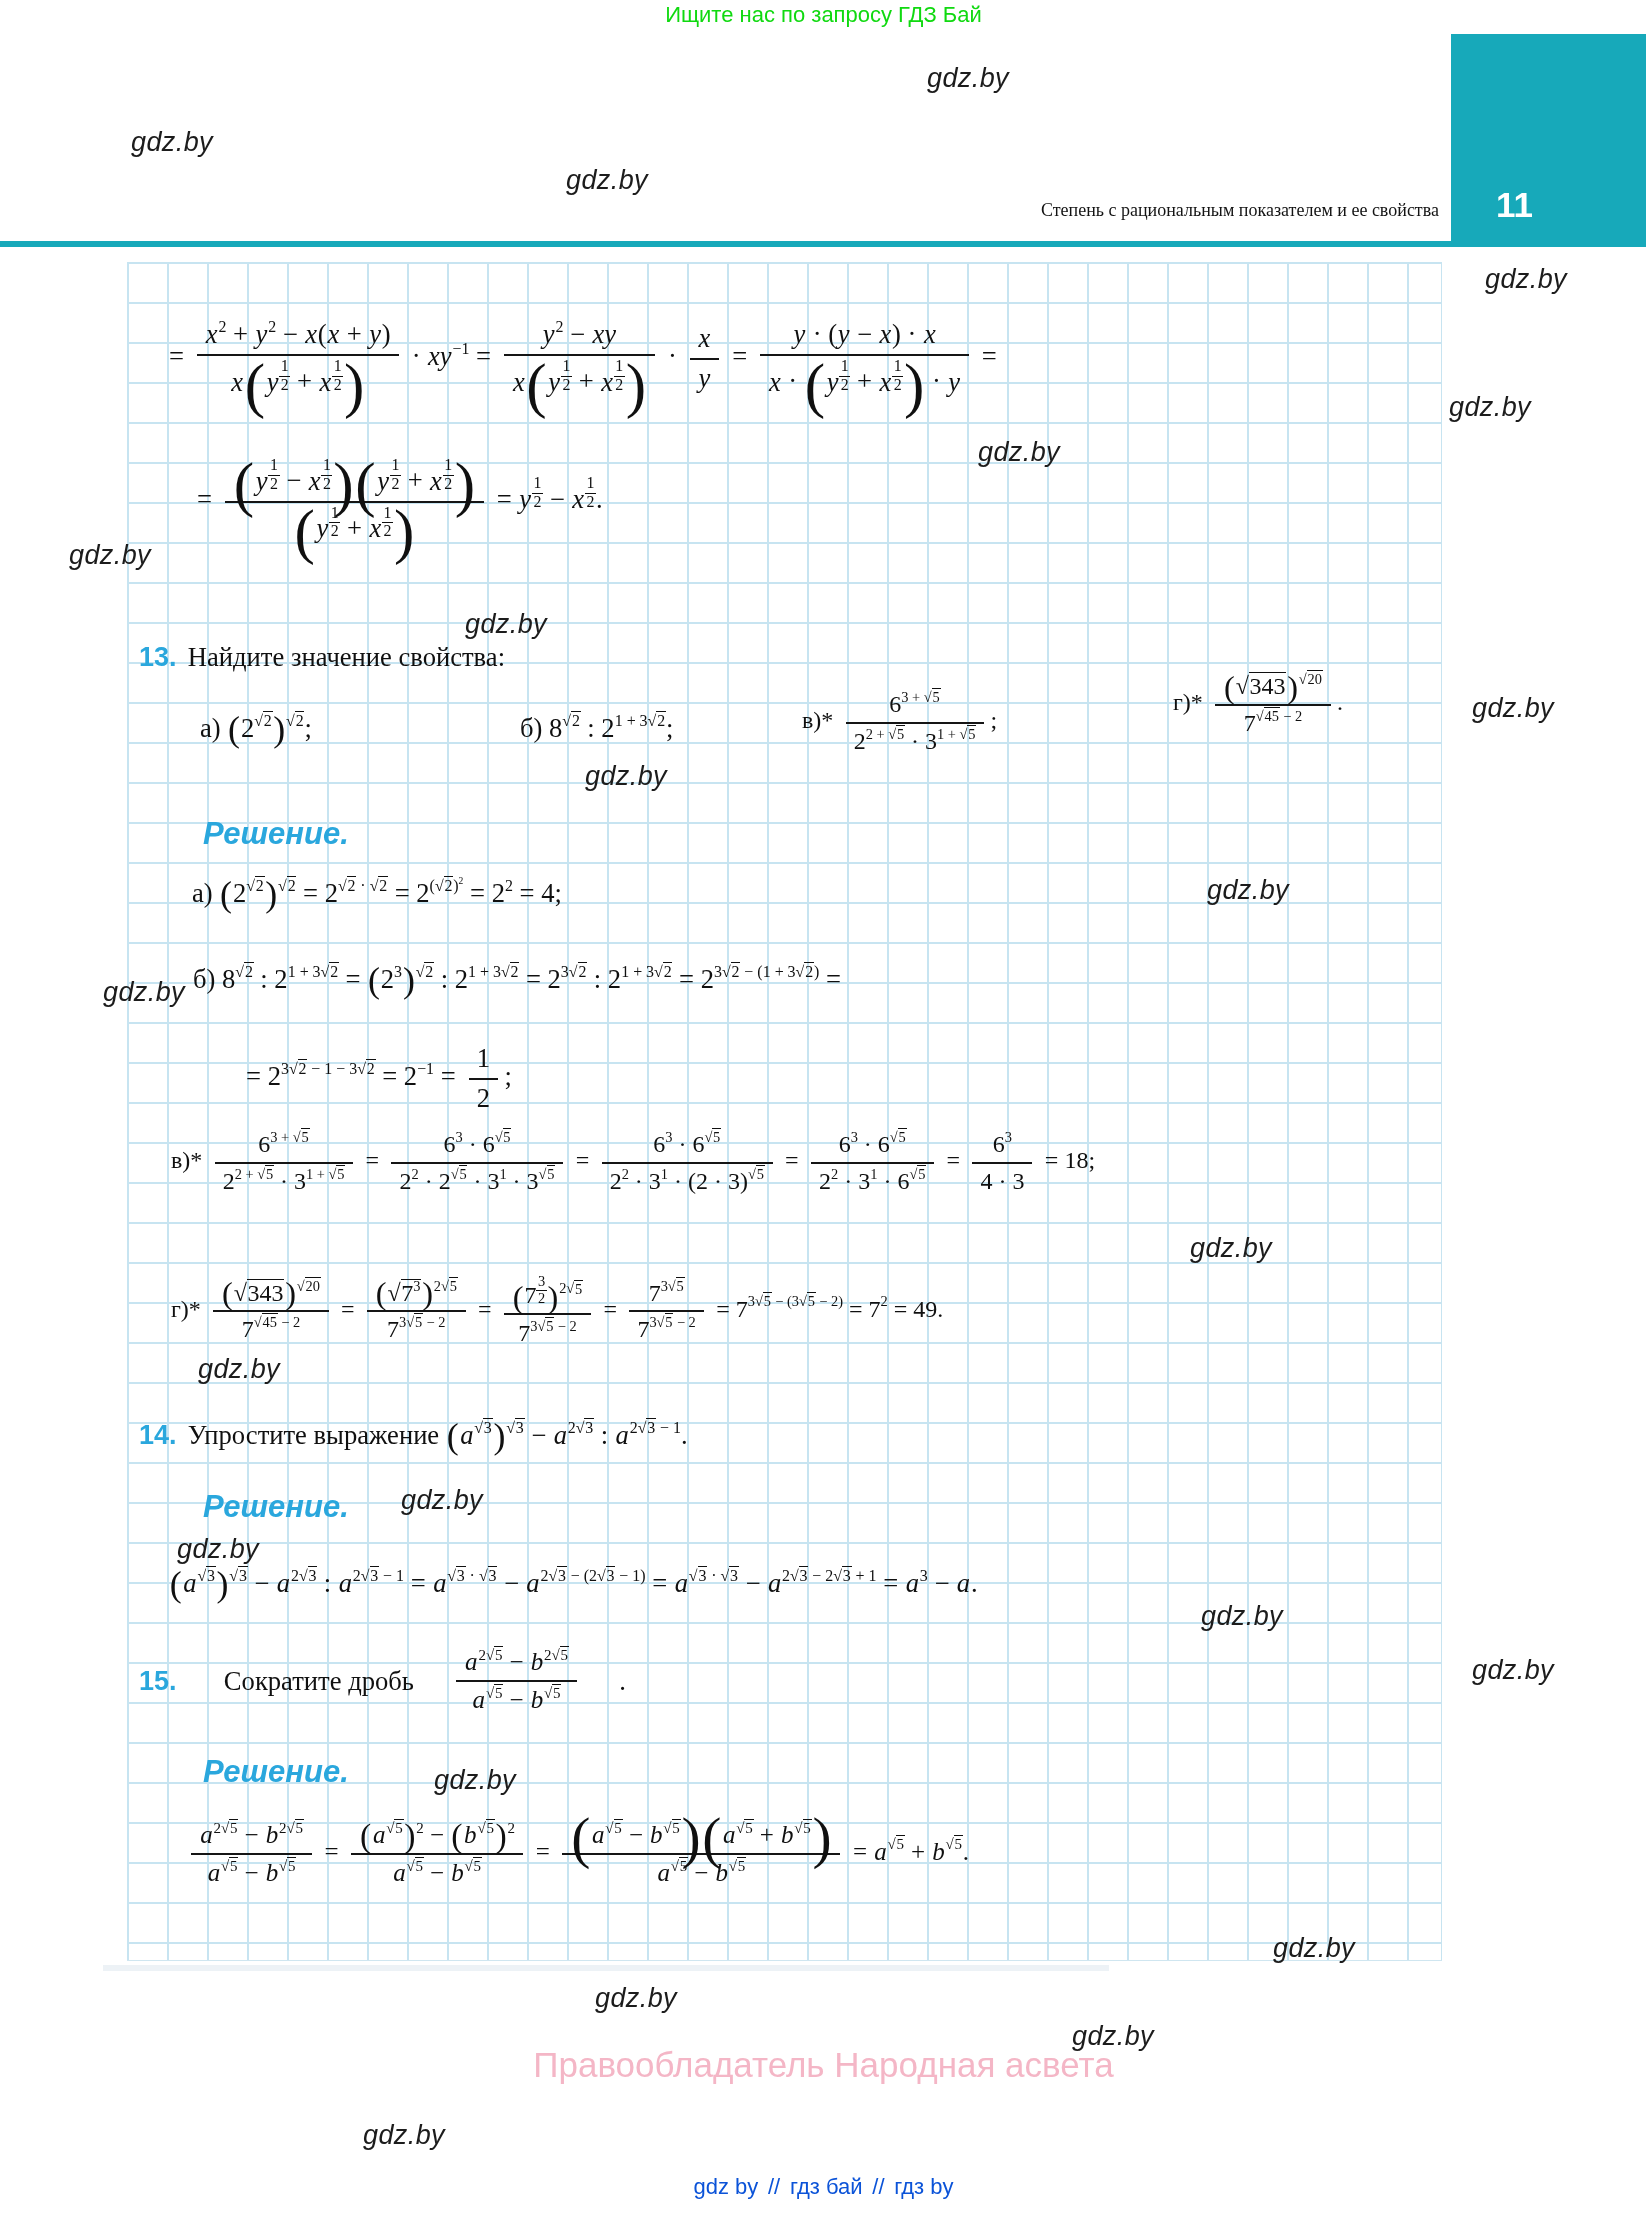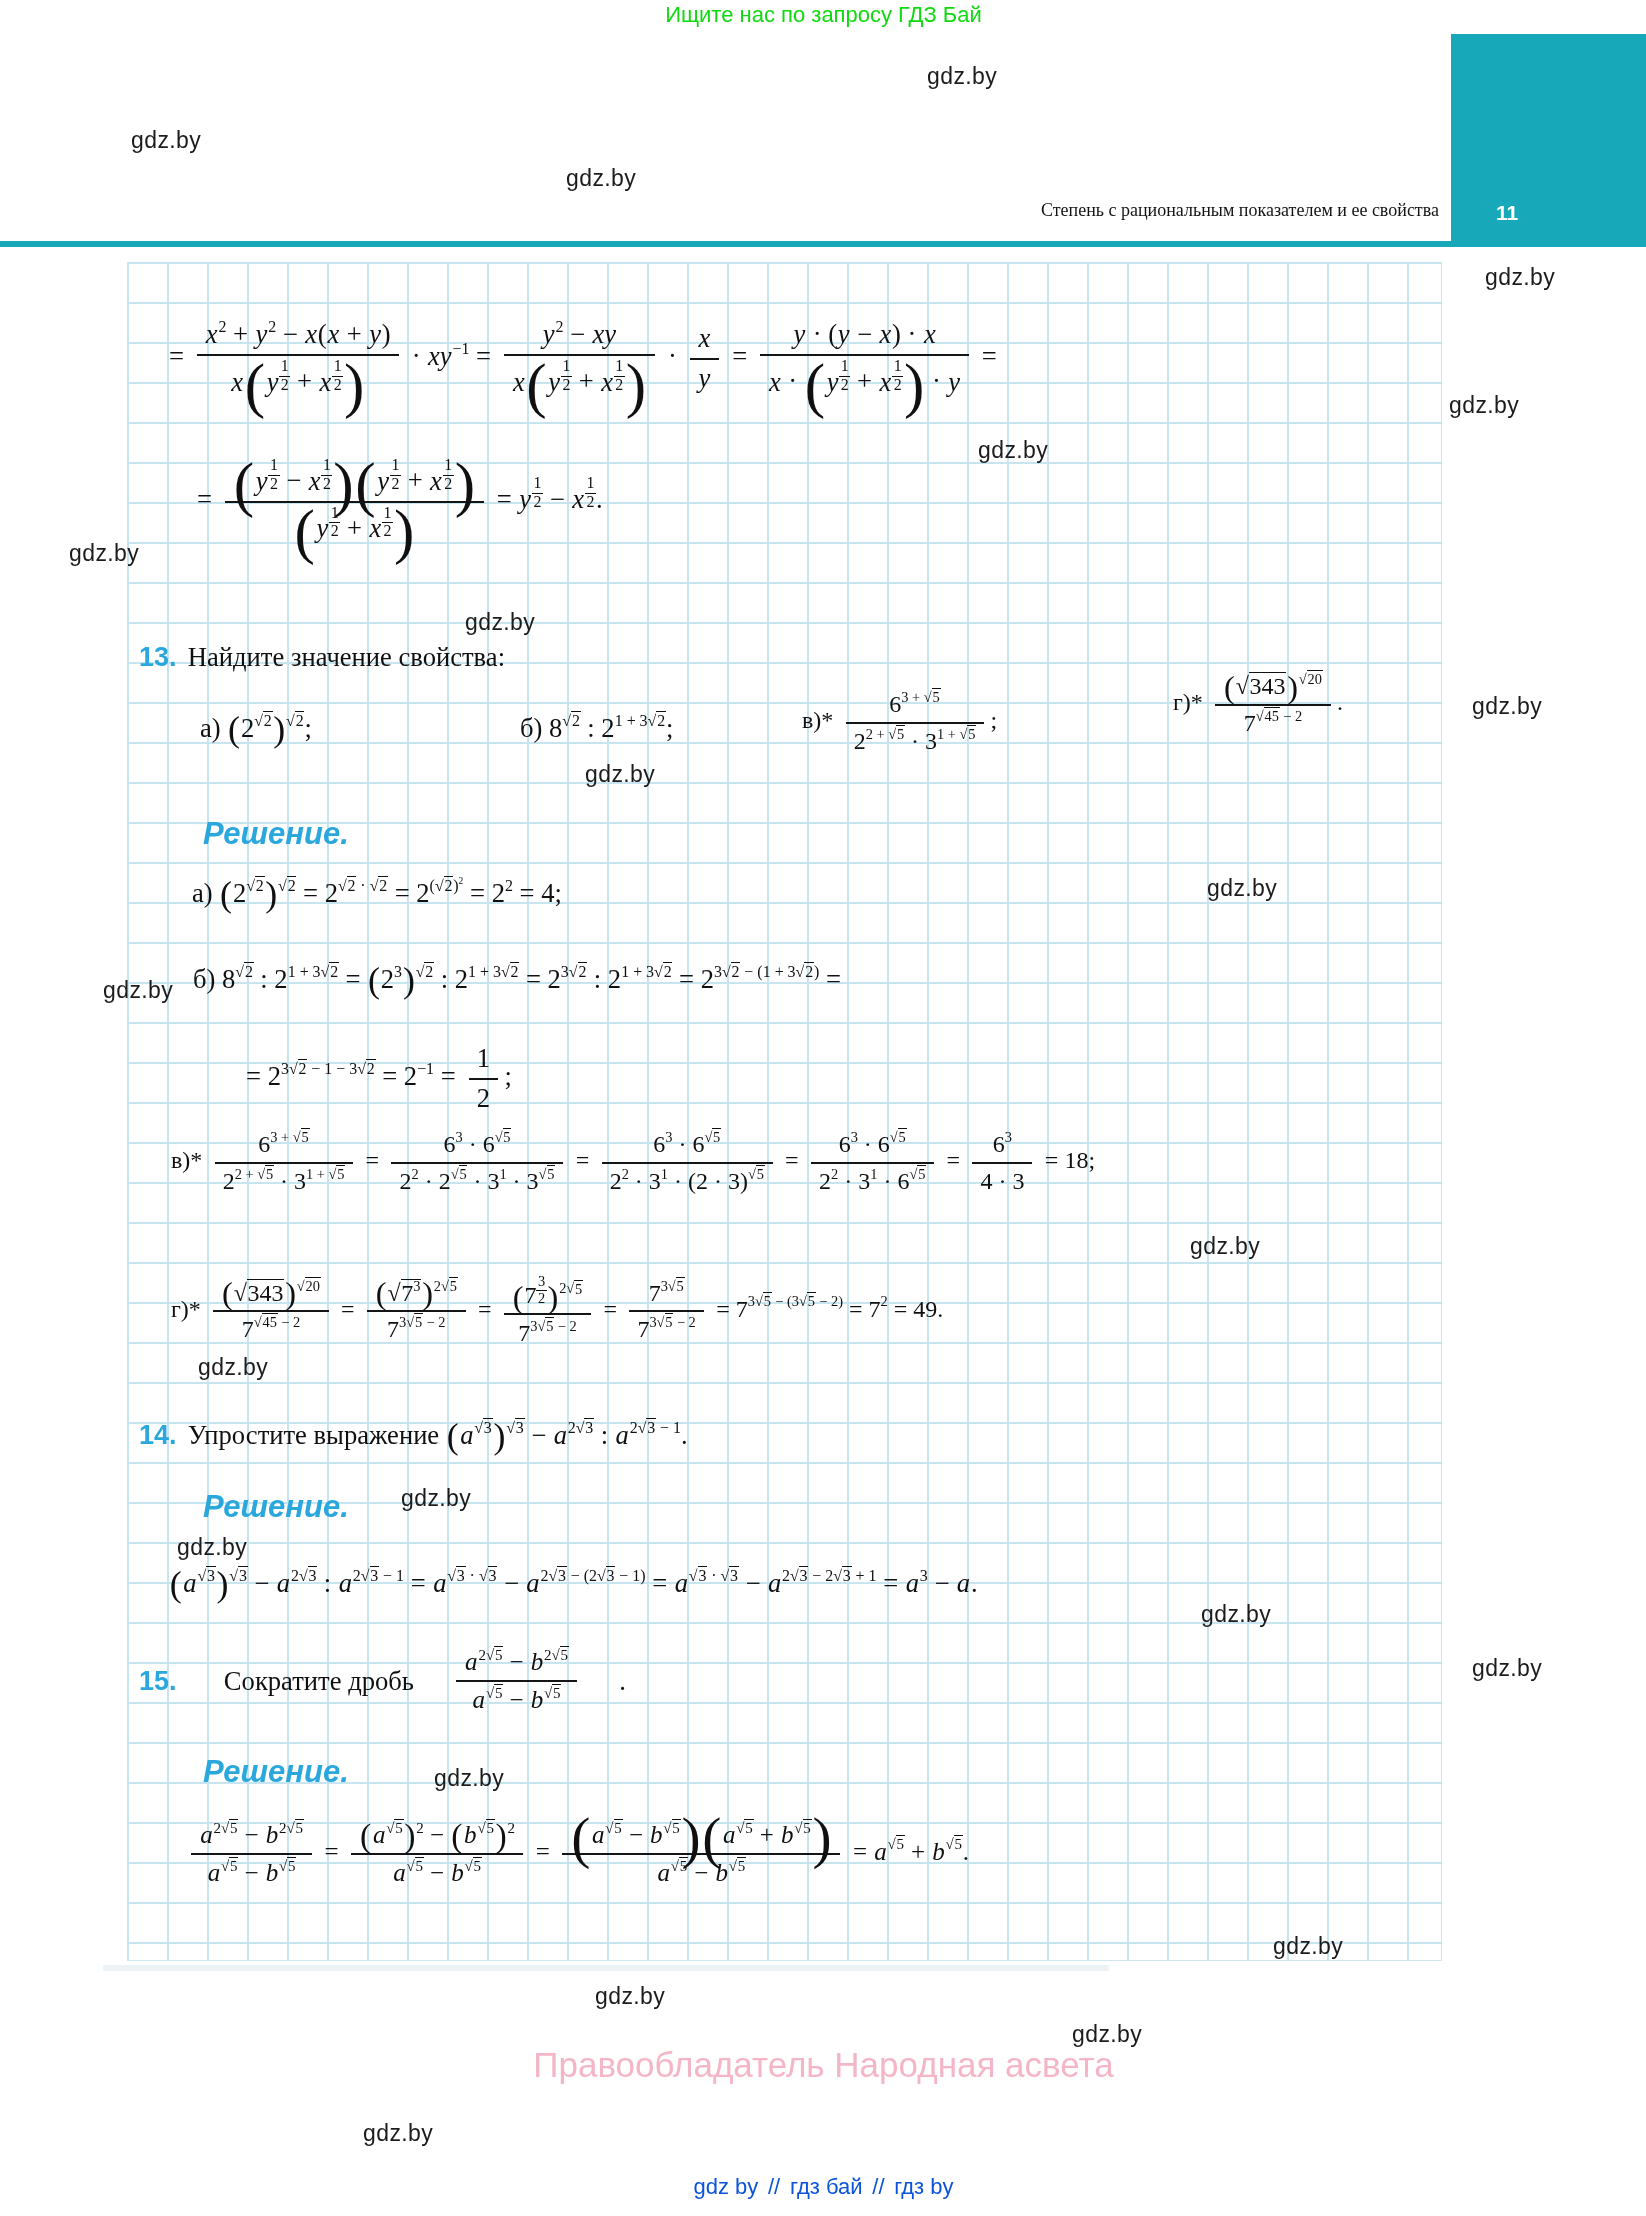--- a/index.html
+++ b/index.html
@@ -1,25 +1,25 @@
 <!DOCTYPE html>
 <html style="font-size:13px"><head>
 <meta charset="utf-8">
 <style>
   html,body{margin:0;padding:0;background:#888;}
   #page{position:relative;width:1647px;height:2216px;background:#ffffff;overflow:hidden;
         font-family:"Liberation Serif",serif;color:#101010;}
   .banner{position:absolute;top:1.6px;left:0;width:100%;text-align:center;
           font-family:"Liberation Sans",sans-serif;font-size:22px;color:#10d910;}
-  .wm{position:absolute;font-family:"Liberation Sans",sans-serif;font-size:23px;color:#1c1c1c;
-      letter-spacing:0.4px;white-space:nowrap;}
+  .wm{position:absolute;font-family:"Liberation Sans",sans-serif;font-size:27px;color:#1c1c1c;
+      letter-spacing:0.4px;white-space:nowrap;font-style:italic;}
   .title{position:absolute;top:200px;right:208px;font-size:18px;color:#141414;white-space:nowrap;}
   .pagebox{position:absolute;left:1451px;top:34px;width:196px;height:207px;background:#17a9ba;}
   .pagebox .num{position:absolute;left:45px;bottom:16px;color:#ffffff;
-                font-family:"Liberation Sans",sans-serif;font-weight:bold;font-size:21px;}
+                font-family:"Liberation Sans",sans-serif;font-weight:bold;font-size:35px;}
   .tealline{position:absolute;left:0;top:241px;width:100%;height:6.4px;background:#17a9ba;}
   .grid{position:absolute;left:127px;top:262px;width:1314px;height:1698px;
         background-image:linear-gradient(to right,#c7e4f1 1.6px,transparent 1.6px),
                          linear-gradient(to bottom,#c7e4f1 1.6px,transparent 1.6px);
         background-size:40px 40px;border-right:1.6px solid #c7e4f1;border-bottom:1.6px solid #cfe6f0;}
   .artifact{position:absolute;left:103px;top:1965px;width:1006px;height:6.4px;background:#edf2f6;}
   .eq{position:absolute;white-space:nowrap;font-size:26.6px;}
   .eq i, .prow i{font-style:italic;padding:0 0.8px;}
   .f{display:inline-block;vertical-align:middle;text-align:center;margin:0 6.4px;line-height:1.25;}
   .f > .n,.f > .d{display:block;padding:2.4px 8px;}

